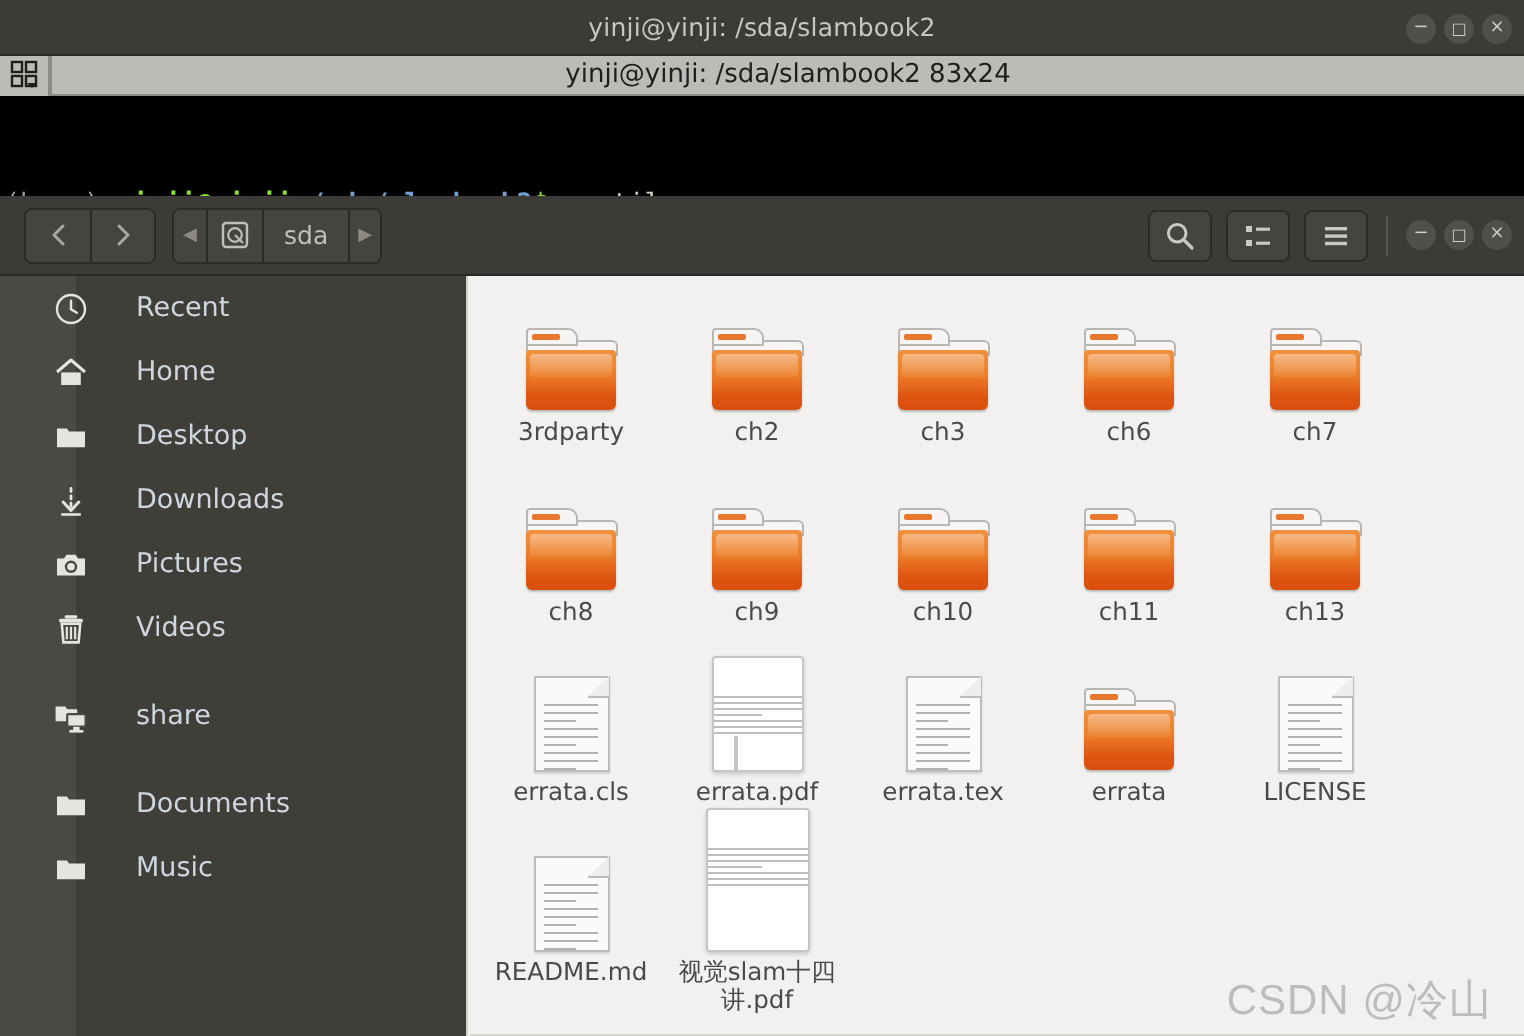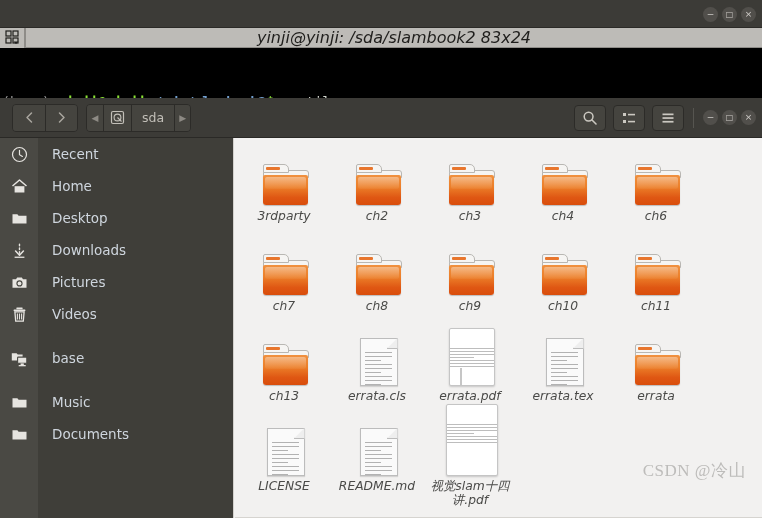--- a/index.html
+++ b/index.html
@@ -38,21 +38,21 @@
     position: absolute; left: 0; top: 28px; width: 762px; height: 20px;
     background: #bdbbb7; border-bottom: 1px solid #8e8c88;
     display: flex; align-items: center;
   }
   #tab-list-button {
     width: 26px; height: 20px; background: #bdbbb7;
     border-right: 2px solid #8e8c88;
     display: flex; align-items: center; justify-content: center;
   }
   #terminal-tab-label {
-    flex: 1; text-align: center; font-size: 16px; color: #1f1e1c; font-style: italic;
+    flex: 1; text-align: center; font-size: 13px; color: #1f1e1c;
   }
 
   #terminal-body {
     position: absolute; left: 0; top: 48px; width: 762px; height: 50px;
     background: #000000; padding: 2px 2px 0 2px;
     font-family: "DejaVu Sans Mono", "Liberation Mono", monospace;
     font-size: 13.3px; line-height: 21px;
     white-space: pre;
   }
   .t-base { color: #9b9b9b; }
@@ -108,21 +108,21 @@
   
   #sidebar {
     position: absolute; left: 0; top: 40px; width: 234px; height: 380px;
     background: #3f3e39;
     border-right: 1px solid #d3d1cd;
   }
   #sidebar-icon-rail {
     position: absolute; left: 0; top: 0; width: 38px; height: 380px;
     background: #4a4944;
   }
-  #sidebar-list { position: absolute; left: 0; top: 0; width: 234px; }
+  #sidebar-list { position: absolute; left: 0; top: 0; width: 234px; padding-left: 16px; }
   .side-item {
     height: 32px; display: flex; align-items: center;
     position: relative;
   }
   .side-icon {
     width: 38px; min-width: 38px; height: 32px;
     display: flex; align-items: center; justify-content: center;
     color: #e6e4e0;
   }
   .side-label {
@@ -144,23 +144,22 @@
   }
   #file-grid {
     display: grid;
     grid-template-columns: repeat(5, 93px);
     grid-auto-rows: 90px;
     padding: 6px 0 0 4px;
     column-gap: 0; row-gap: 0;
   }
   .file-item {
     width: 93px; height: 90px;
-    display: flex; flex-direction: column; 
+    display: flex; flex-direction: column; align-items: center;
     padding-top: 4px;
-    font-style: italic;
   }
   .file-icon-wrap { height: 58px; display: flex; align-items: flex-end; justify-content: center; }
   .file-label {
     font-size: 12.3px; color: #4a4a48; text-align: center;
     line-height: 14px; margin-top: 3px; width: 90px;
     word-wrap: break-word;
   }
 
   
   .ico-folder { position: relative; width: 48px; height: 42px; }
@@ -223,36 +222,37 @@
   .ico-pdf .ptxt { margin: 0 5px 3px; }
   .ico-pdf .ptxt i { display: block; height: 1px; background: #bdbdbd; margin-bottom: 2px; }
   .ico-pdf .ptable {
     margin: 0 5px; border: 1px solid #c6c6c6; height: 16px;
     background: repeating-linear-gradient(180deg,#fff 0 3px,#e8e8e8 3px 4px);
   }
   .ico-pdf.tall { height: 72px; width: 52px; }
 
   
   #watermark {
-    position: absolute; right: 16px; bottom: 36px;
-    font-size: 17px; color: #bdbcba;
-    font-family: Liberation Serif, serif;
+    position: absolute; right: 16px; bottom: 4px;
+    font-size: 21px; color: #bdbcba;
+    font-family: Liberation Sans, sans-serif;
     white-space: nowrap; letter-spacing: .5px;
   }
   #grid-bottom-border {
     position: absolute; left: 0; bottom: 0; width: 527px; height: 1px; background: #d6d4d0;
   }
   svg { display: block; }
 </style>
 </head>
 <body>
 
 <div id="terminal-window">
 
   <div id="terminal-titlebar">
+    <span id="terminal-title">yinji@yinji: /sda/slambook2</span>
     <div class="win-ctrls">
       <span class="win-btn">−</span>
       <span class="win-btn sq">□</span>
       <span class="win-btn">×</span>
     </div>
   </div>
 
   <div id="terminal-tabbar">
     <div id="tab-list-button">
       <svg width="15" height="15" viewBox="0 0 15 15">
@@ -398,38 +398,38 @@
         <div class="side-gap"></div>
         <div class="side-item">
           <span class="side-icon">
             <svg xmlns="http://www.w3.org/2000/svg" width="17" height="17" viewBox="0 0 17 17">
               <path d="M.8 3.2 L5.6 3.2 L6.7 4.6 L11.6 4.6 L11.6 10.6 L.8 10.6 Z" fill="#e6e4e0"></path>
               <rect x="6.6" y="7.1" width="9.2" height="6.2" rx=".6" fill="#e6e4e0" stroke="#4a4944" stroke-width="1.1"></rect>
               <rect x="9.6" y="13.4" width="3.2" height="1.6" fill="#e6e4e0"></rect>
               <rect x="7.7" y="15" width="7" height="1.3" fill="#e6e4e0"></rect>
             </svg>
           </span>
-          <span class="side-label">base</span>
+          <span class="side-label">share</span>
         </div>
         <div class="side-gap"></div>
         <div class="side-item">
           <span class="side-icon">
             <svg xmlns="http://www.w3.org/2000/svg" width="17" height="17" viewBox="0 0 17 17">
               <path d="M1.5 4.2 L6.4 4.2 L7.6 5.7 L15.5 5.7 L15.5 13.6 L1.5 13.6 Z" fill="#e6e4e0"></path>
             </svg>
           </span>
+          <span class="side-label">Documents</span>
+        </div>
+        <div class="side-item">
+          <span class="side-icon">
+            <svg xmlns="http://www.w3.org/2000/svg" width="17" height="17" viewBox="0 0 17 17">
+              <path d="M1.5 4.2 L6.4 4.2 L7.6 5.7 L15.5 5.7 L15.5 13.6 L1.5 13.6 Z" fill="#e6e4e0"></path>
+            </svg>
+          </span>
           <span class="side-label">Music</span>
-        </div>
-        <div class="side-item">
-          <span class="side-icon">
-            <svg xmlns="http://www.w3.org/2000/svg" width="17" height="17" viewBox="0 0 17 17">
-              <path d="M1.5 4.2 L6.4 4.2 L7.6 5.7 L15.5 5.7 L15.5 13.6 L1.5 13.6 Z" fill="#e6e4e0"></path>
-            </svg>
-          </span>
-          <span class="side-label">Documents</span>
         </div>
       </div>
   </div>
 
   <div id="file-area">
     <div id="file-grid">
         <div class="file-item">
           <div class="file-icon-wrap">
             <span class="ico-folder">
       <span class="back"></span>
@@ -457,32 +457,20 @@
           <div class="file-icon-wrap">
             <span class="ico-folder">
       <span class="back"></span>
               <span class="tab"></span>
               <span class="tabline"></span>
       <span class="body"></span>
               <span class="gloss"></span>
             </span>
           </div>
           <div class="file-label">ch3</div>
-        </div>
-        <div class="file-item">
-          <div class="file-icon-wrap">
-            <span class="ico-folder">
-      <span class="back"></span>
-              <span class="tab"></span>
-              <span class="tabline"></span>
-      <span class="body"></span>
-              <span class="gloss"></span>
-            </span>
-          </div>
-          <div class="file-label">ch4</div>
         </div>
         <div class="file-item">
           <div class="file-icon-wrap">
             <span class="ico-folder">
       <span class="back"></span>
               <span class="tab"></span>
               <span class="tabline"></span>
       <span class="body"></span>
               <span class="gloss"></span>
             </span>

